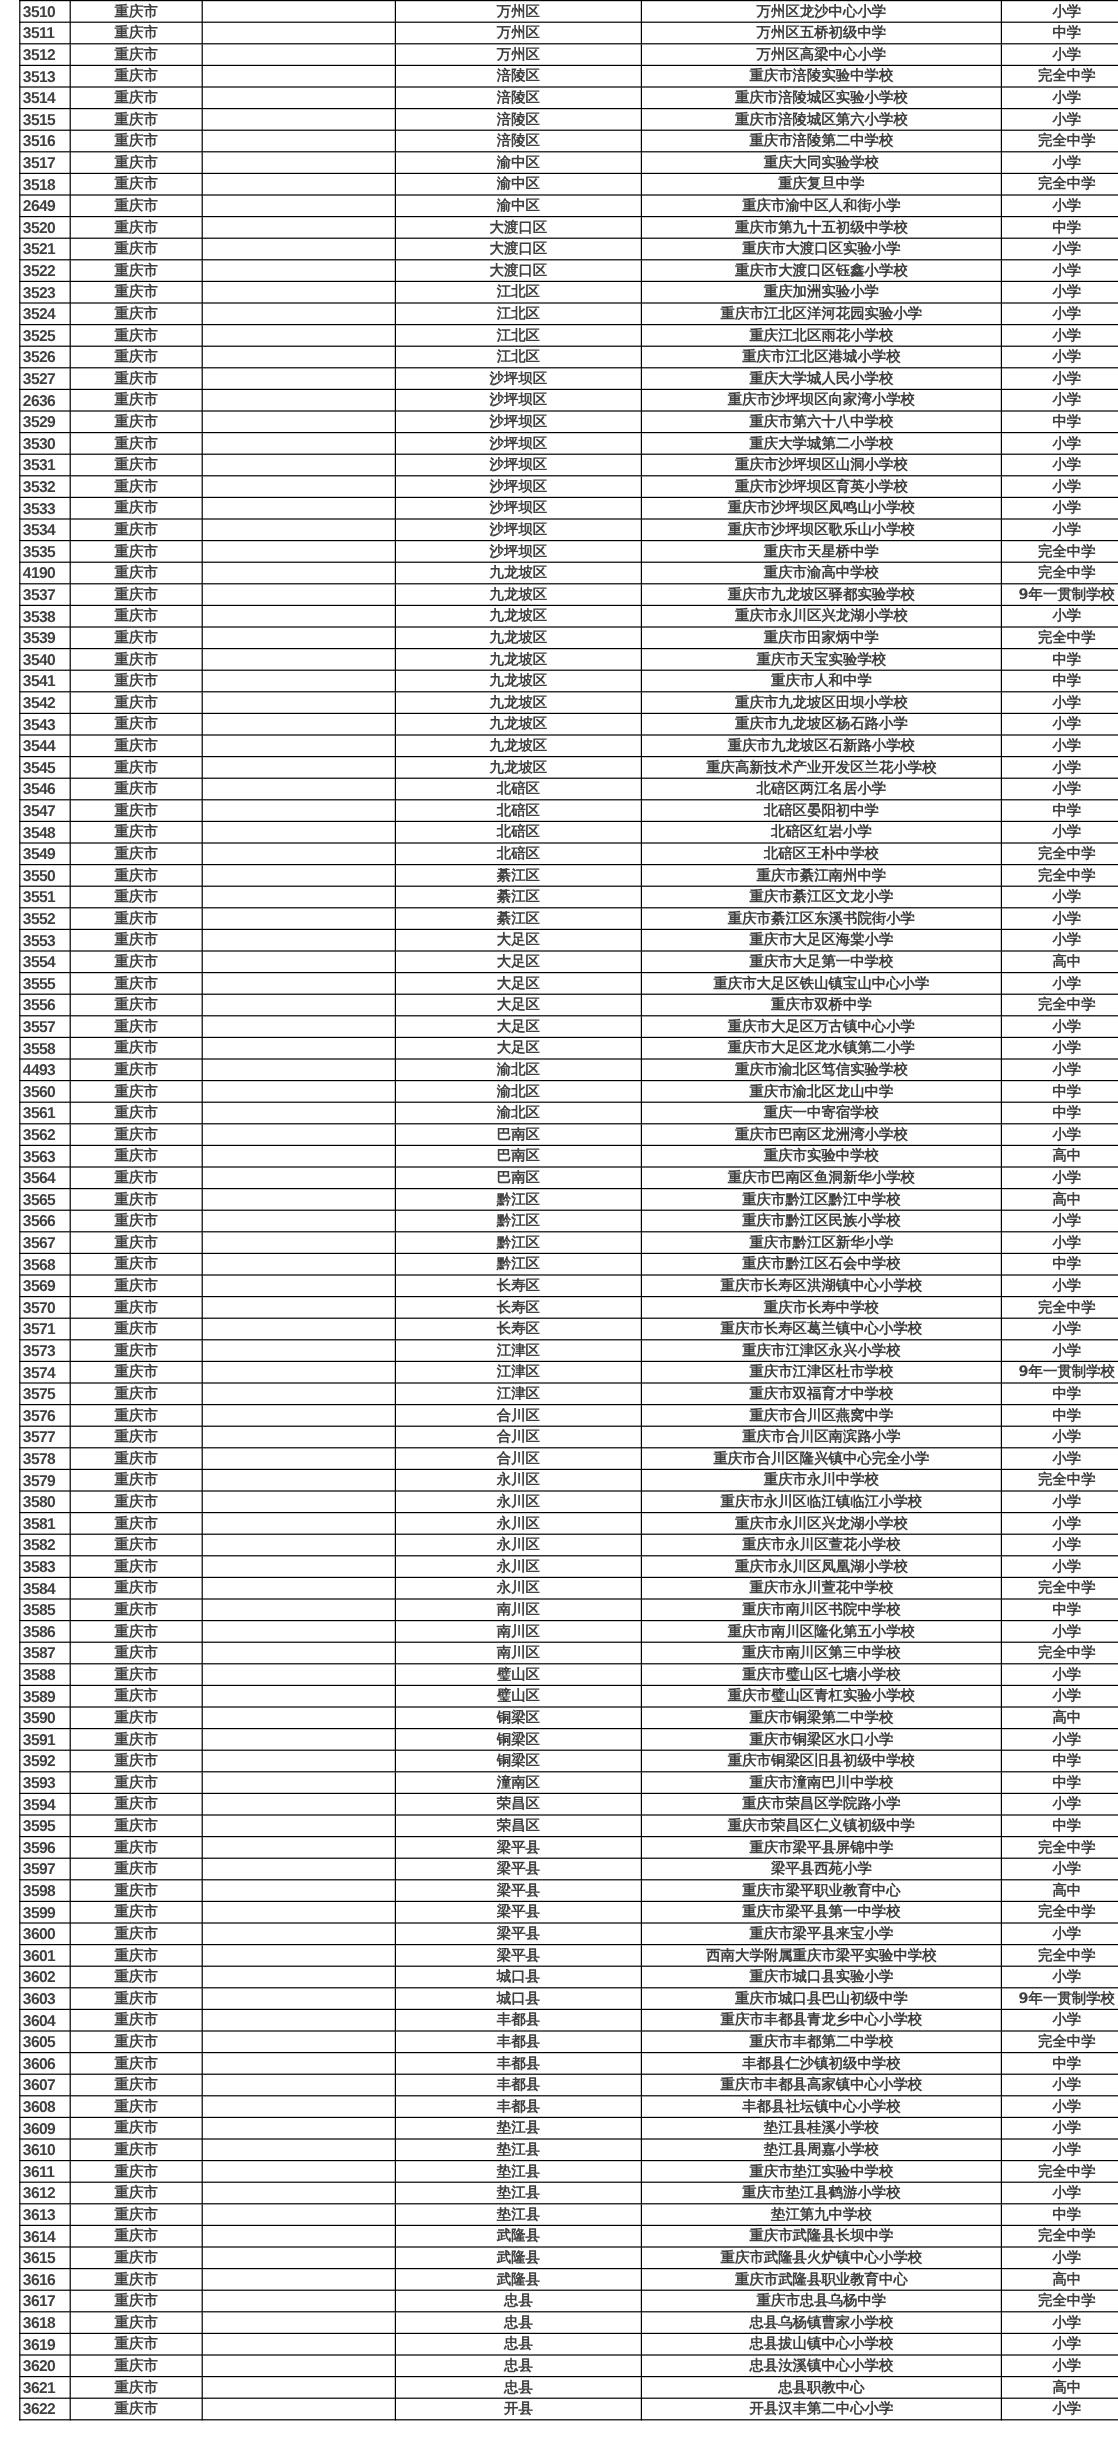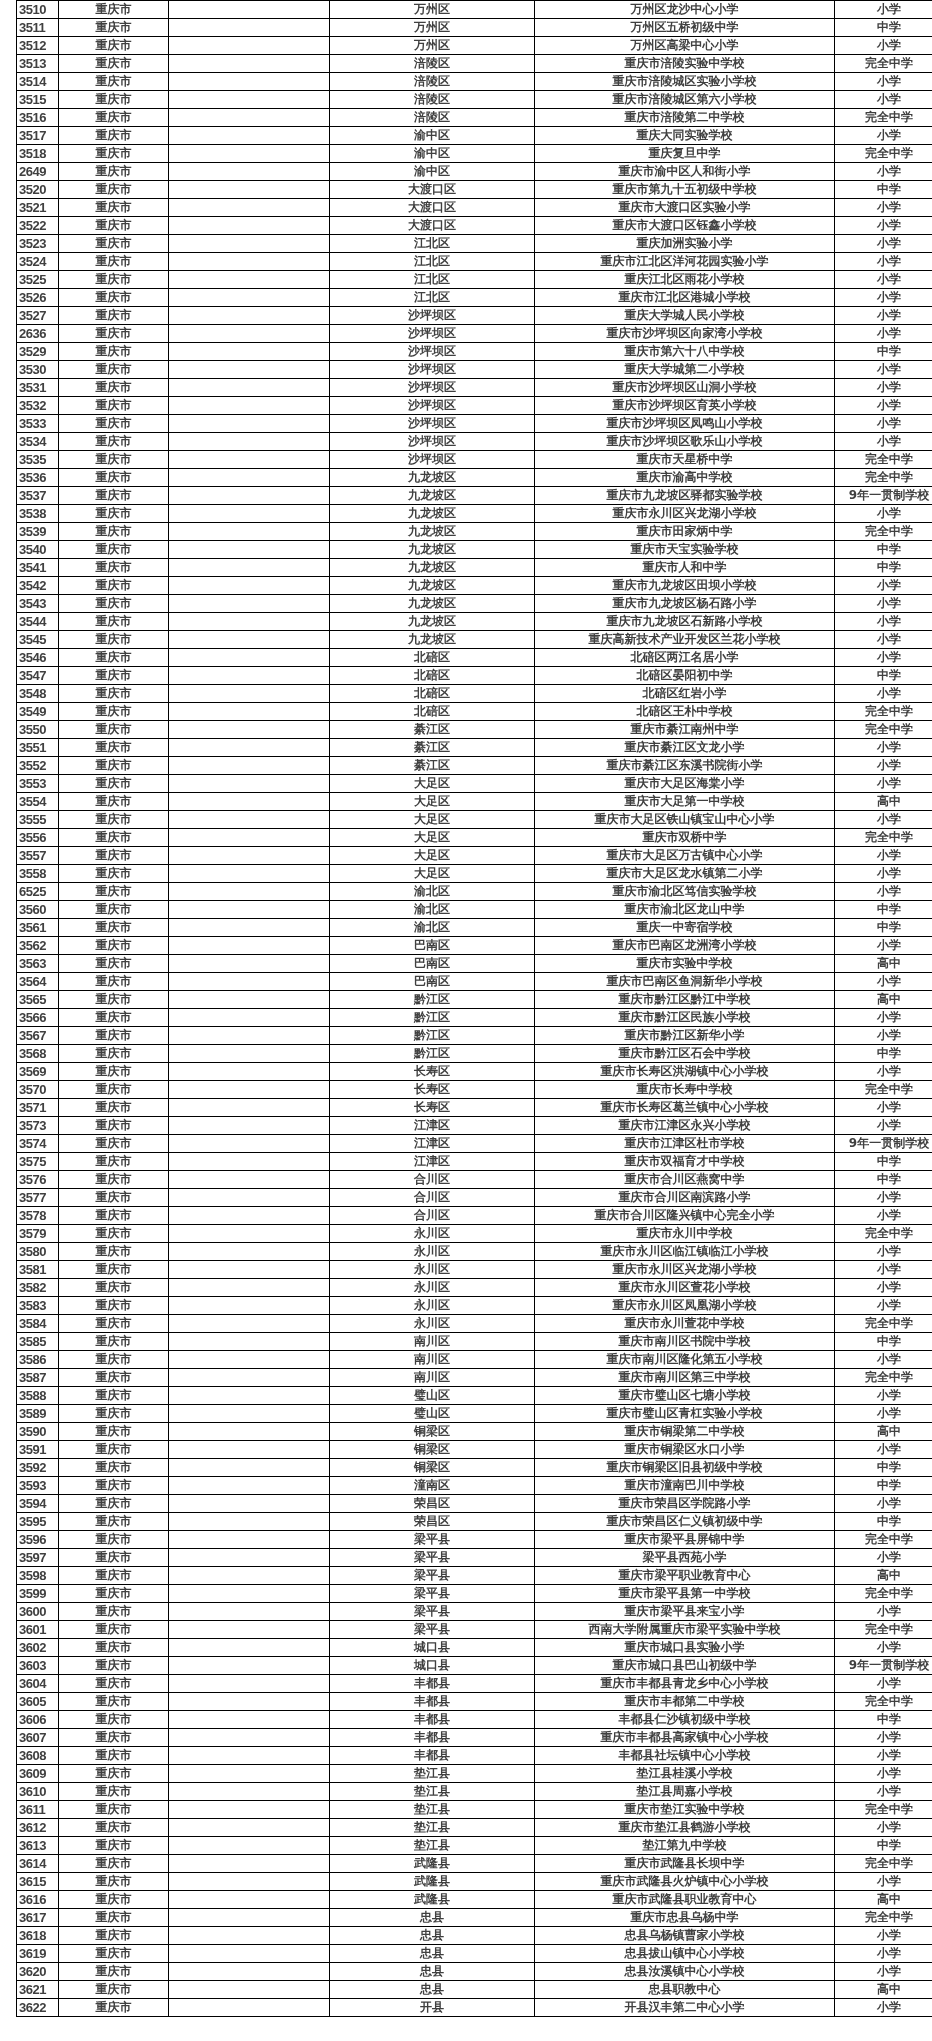--- a/index.html
+++ b/index.html
@@ -250,21 +250,21 @@
   </tr>
       <tr>
     <td class="c-no">3535</td>
     <td class="c-city">重庆市</td>
     <td class="c-blank"></td>
     <td class="c-dist">沙坪坝区</td>
     <td class="c-name">重庆市天星桥中学</td>
     <td class="c-type">完全中学</td>
   </tr>
       <tr>
-    <td class="c-no">3536</td>
+    <td class="c-no">4190</td>
     <td class="c-city">重庆市</td>
     <td class="c-blank"></td>
     <td class="c-dist">九龙坡区</td>
     <td class="c-name">重庆市渝高中学校</td>
     <td class="c-type">完全中学</td>
   </tr>
       <tr>
     <td class="c-no">3537</td>
     <td class="c-city">重庆市</td>
     <td class="c-blank"></td>
@@ -434,21 +434,21 @@
   </tr>
       <tr>
     <td class="c-no">3558</td>
     <td class="c-city">重庆市</td>
     <td class="c-blank"></td>
     <td class="c-dist">大足区</td>
     <td class="c-name">重庆市大足区龙水镇第二小学</td>
     <td class="c-type">小学</td>
   </tr>
       <tr>
-    <td class="c-no">6525</td>
+    <td class="c-no">4493</td>
     <td class="c-city">重庆市</td>
     <td class="c-blank"></td>
     <td class="c-dist">渝北区</td>
     <td class="c-name">重庆市渝北区笃信实验学校</td>
     <td class="c-type">小学</td>
   </tr>
       <tr>
     <td class="c-no">3560</td>
     <td class="c-city">重庆市</td>
     <td class="c-blank"></td>

